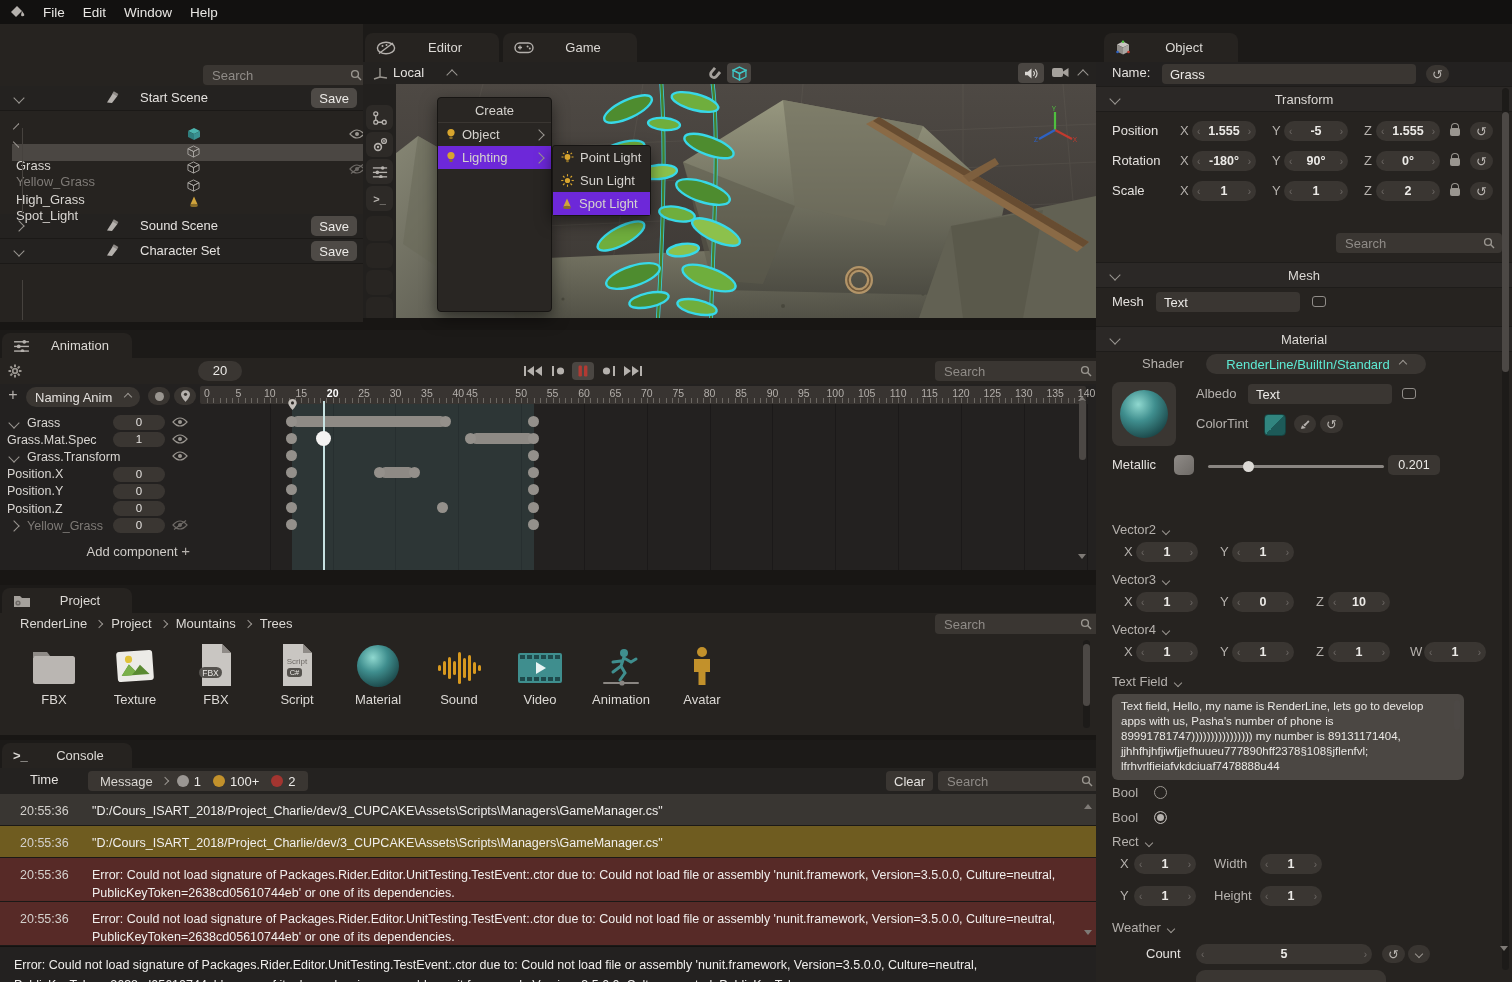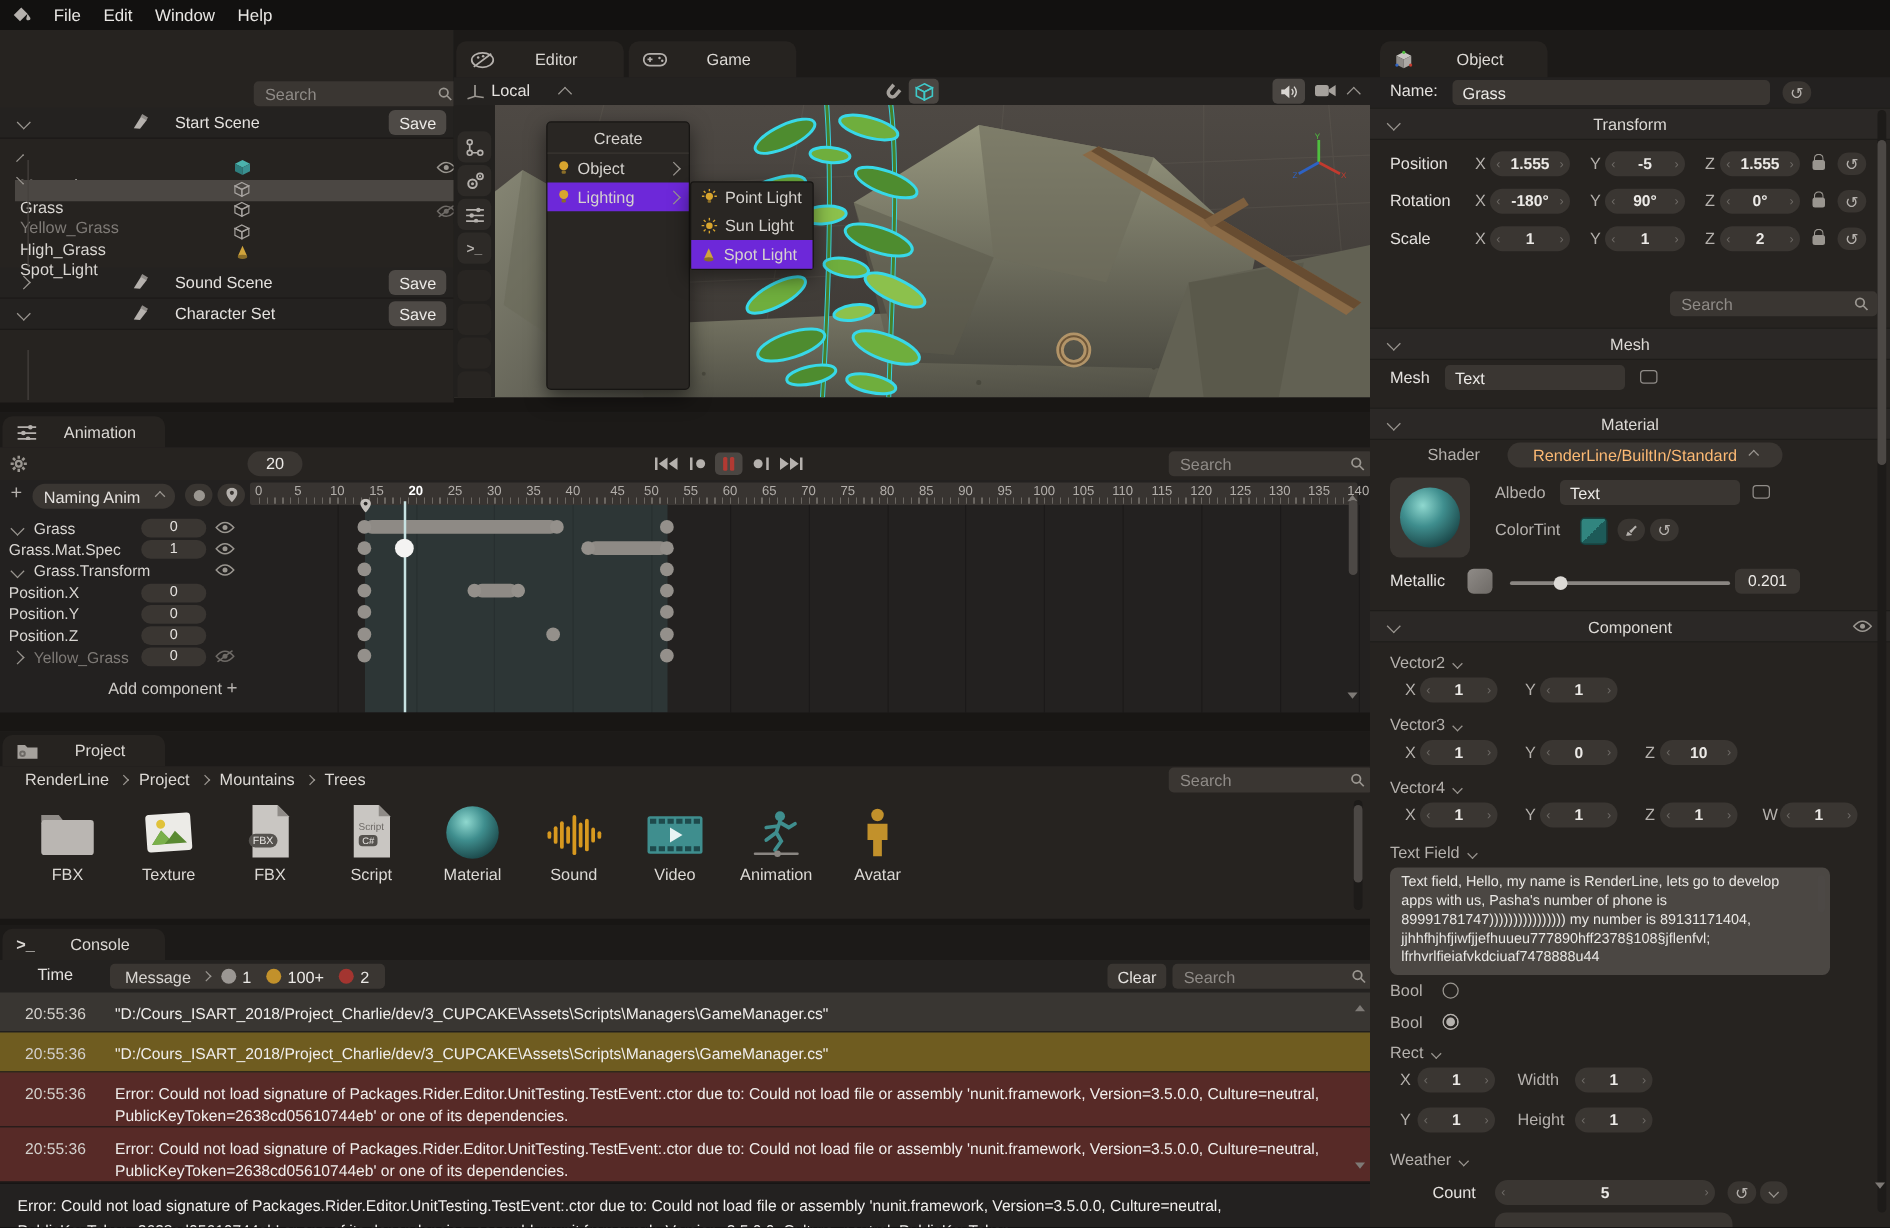--- a/index.html
+++ b/index.html
@@ -119,21 +119,21 @@
   .crow.error{background:#572a27;height:44px;}
   #console-detail{position:absolute;left:0;right:0;top:206px;bottom:0;background:#232120;border-top:1px solid #141210;padding:8px 14px;font-size:12.5px;line-height:1.6;color:#f0eeec;}
   
   #inspector{left:1096px;top:24px;width:416px;height:958px;}
   .strip{position:absolute;left:0;right:0;background:#232120;}
   .sechead{position:absolute;left:0;right:0;height:24px;background:#2b2826;border-top:1px solid #1e1c1a;border-bottom:1px solid #1e1c1a;display:flex;align-items:center;justify-content:center;color:#dcd9d5;}
   .sechead .hchv{position:absolute;left:15px;top:8px;}
   .ilbl{position:absolute;color:#b5b1ad;white-space:nowrap;}
   .irow{position:absolute;left:0;width:100%;height:24px;}
   .namein{position:absolute;background:#3a3632;border:none;border-radius:4px;color:#eceae7;font:13px "Liberation Sans",sans-serif;height:20px;padding:0 8px;box-sizing:border-box;}
-  .ddpill{position:absolute;background:#3a3632;border-radius:10px;height:20px;display:flex;align-items:center;justify-content:center;color:#fdba74;gap:10px;}
+  .ddpill{position:absolute;background:#3a3632;border-radius:10px;height:20px;display:flex;align-items:center;justify-content:center;color:#5eead4;gap:10px;}
   #metal-track{position:absolute;left:112px;top:10px;width:176px;height:2.5px;background:#8a8682;border-radius:2px;}
   #metal-knob{position:absolute;top:-4.5px;width:11px;height:11px;border-radius:50%;background:#dcd9d5;}
   #tinting{position:absolute;width:22px;height:22px;border-radius:4px;background:linear-gradient(135deg,#31857f 50%,#1d5a58 50%);border:1px solid #15413f;box-sizing:border-box;}
   #txtarea{position:absolute;left:16px;width:352px;top:0;height:86px;background:#4b4743;border:none;border-radius:6px;color:#e9e7e4;font:11.5px/1.3 "Liberation Sans",sans-serif;padding:5px 16px 5px 9px;box-sizing:border-box;resize:none;overflow:hidden;}
   .ic{display:inline-flex;align-items:center;justify-content:center;}
   .tri-up{width:0;height:0;border-left:4px solid transparent;border-right:4px solid transparent;border-bottom:5px solid #7e7a76;}
   .tri-dn{width:0;height:0;border-left:4px solid transparent;border-right:4px solid transparent;border-top:5px solid #7e7a76;}
 </style>
 </head>
 <body>
@@ -748,21 +748,21 @@
           <div id="rulerticks"></div>
           <span class="rlab" style="left: 7px;">0</span>
           <span class="rlab" style="left: 38.415px;">5</span>
           <span class="rlab" style="left: 69.83px;">10</span>
           <span class="rlab" style="left: 101.245px;">15</span>
           <span class="rlab cur" style="left: 132.66px;">20</span>
           <span class="rlab" style="left: 164.075px;">25</span>
           <span class="rlab" style="left: 195.49px;">30</span>
           <span class="rlab" style="left: 226.905px;">35</span>
           <span class="rlab" style="left: 258.32px;">40</span>
-          <span class="rlab" style="left: 294px;">45</span>
+          <span class="rlab" style="left: 272px;">45</span>
           <span class="rlab" style="left: 321.15px;">50</span>
           <span class="rlab" style="left: 352.565px;">55</span>
           <span class="rlab" style="left: 383.98px;">60</span>
           <span class="rlab" style="left: 415.395px;">65</span>
           <span class="rlab" style="left: 446.81px;">70</span>
           <span class="rlab" style="left: 478.225px;">75</span>
           <span class="rlab" style="left: 509.64px;">80</span>
           <span class="rlab" style="left: 541.055px;">85</span>
           <span class="rlab" style="left: 572.47px;">90</span>
           <span class="rlab" style="left: 603.885px;">95</span>
@@ -1195,30 +1195,20 @@
     </div>
     <div class="irow" style="top:431px">
       <span class="ilbl" style="left:16px;top:2px;color:#e4e1de">Metallic</span>
       <span style="position:absolute;left:78px;top:0;width:20px;height:20px;border-radius:5px;background:linear-gradient(135deg,#8f8b87,#6e6a66)"></span>
       <span id="metal-track">
           <span id="metal-knob" style="left: 20.1%;"></span>
         </span>
       <span style="position:absolute;left:292px;top:0;width:52px;height:20px;background:#3a3632;border-radius:5px;text-align:center;line-height:20px;color:#eceae7;font-size:12.5px">0.201</span>
     </div>
 
-    <div class="sechead" style="top:464px">
-      <span class="chv d hchv"></span>
-      <span>Component</span>
-      <span class="ic" style="position:absolute;right:14px">
-          <svg width="16" height="10" viewBox="0 0 16 10">
-            <path d="M1 5Q8-3 15 5 8 13 1 5z" fill="none" stroke="#9a9690" stroke-width="1.2"></path>
-            <circle cx="8" cy="5" r="2" fill="#9a9690"></circle>
-          </svg>
-        </span>
-    </div>
 
     <div class="ilbl" style="left:16px;top:498px"><span>Vector2</span> &nbsp;<span class="chv d sm2"></span></div>
     <div class="irow" style="top:518px">
       <span class="axl" style="left:28px">X</span>
       <span class="pill" style="left:40px;width:62px">
           <i class="pa">‹</i>
           <b class="pv">1</b>
           <i class="pa">›</i>
         </span>
       <span class="axl" style="left:124px">Y</span>

